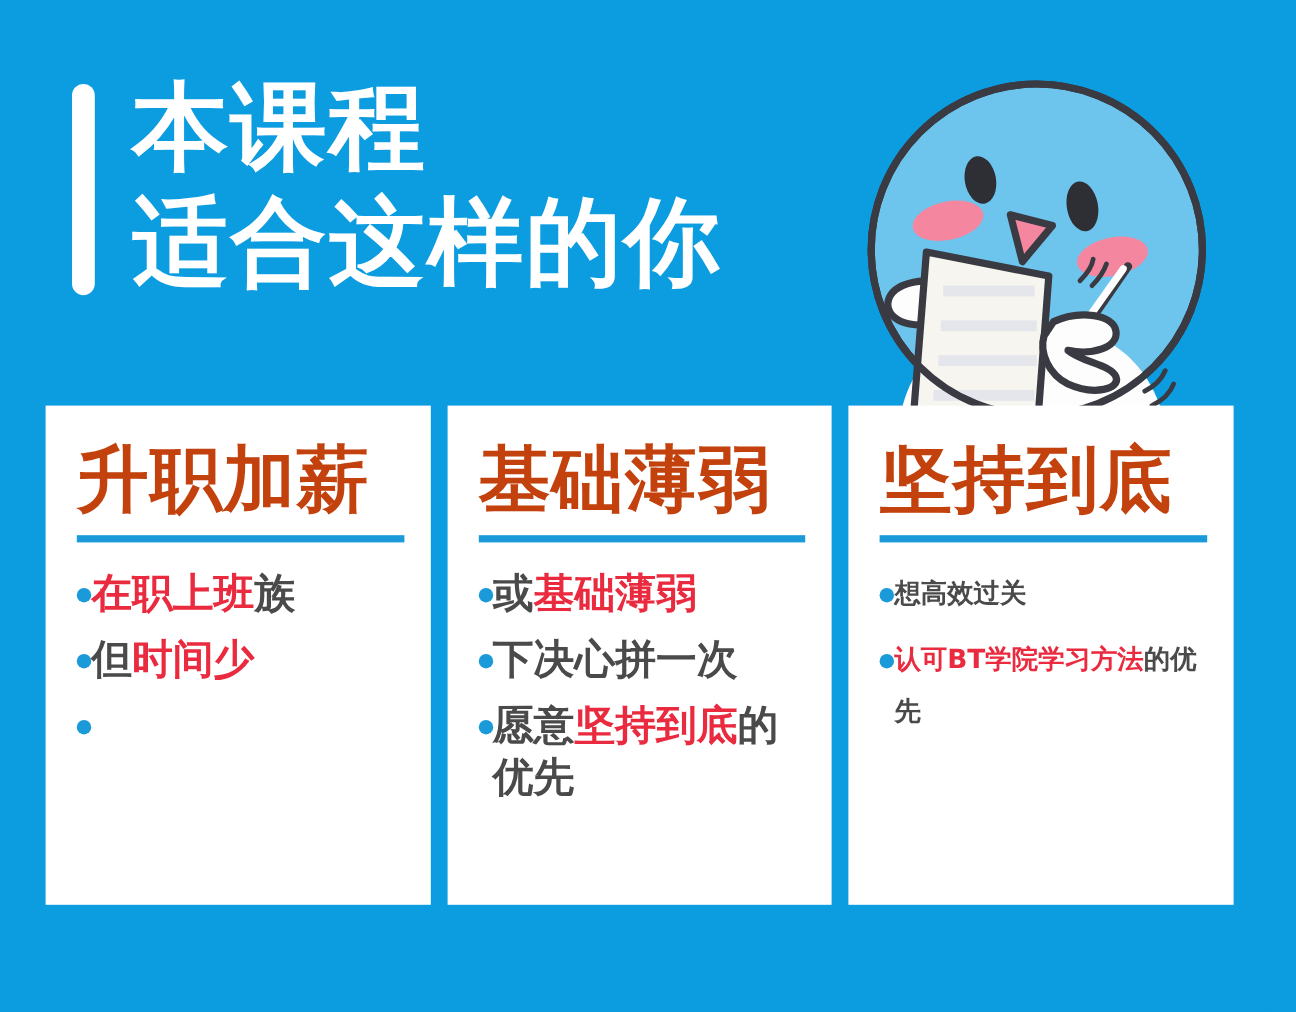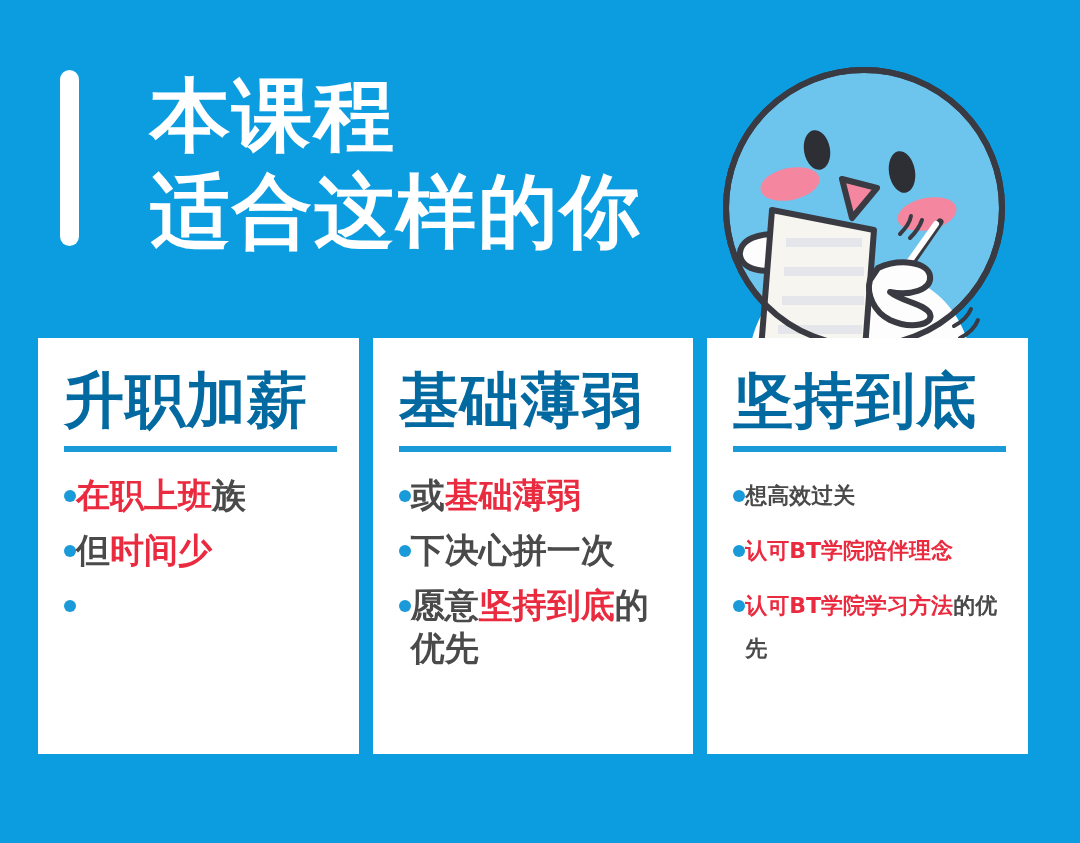--- a/index.html
+++ b/index.html
@@ -30,23 +30,22 @@
     top: 70px;
     width: 19px;
     height: 176px;
     background: #ffffff;
     border-radius: 10px;
   }
 
   .title-block {
     position: absolute;
     left: 110px;
-    top: 68px;
+    top: 58px;
     width: 620px;
-    margin-left: 40px;
   }
 
   .title-line {
     color: #ffffff;
     font-weight: bold;
     font-size: 80px;
     line-height: 96px;
     letter-spacing: 2px;
     white-space: nowrap;
   }
@@ -74,21 +73,21 @@
 
   .card {
     background: #ffffff;
     flex: 1 1 0;
     padding: 26px 22px 20px 26px;
     display: flex;
     flex-direction: column;
   }
 
   .card-title {
-    color: #0369a1;
+    color: #c2410c;
     font-weight: bold;
     font-size: 60px;
     line-height: 72px;
     letter-spacing: 1px;
     white-space: nowrap;
   }
 
   .card-rule {
     height: 6px;
     background: #1a9ad9;
@@ -225,22 +224,18 @@
   <div class="card card-3">
     <div class="card-title">坚持到底</div>
     <div class="card-rule"></div>
     <ul class="bullets">
       <li class="bullet">
         <span class="bullet-dot"></span>
         <span class="bullet-text"><span class="nm">想高效过关</span></span>
       </li>
       <li class="bullet">
         <span class="bullet-dot"></span>
-        <span class="bullet-text"><span class="hl">认可BT学院陪伴理念</span></span>
-      </li>
-      <li class="bullet">
-        <span class="bullet-dot"></span>
         <span class="bullet-text"><span class="hl">认可BT学院学习方法</span><span class="nm">的优先</span></span>
       </li>
     </ul>
   </div>
 
 </div>
 
 </body></html>

